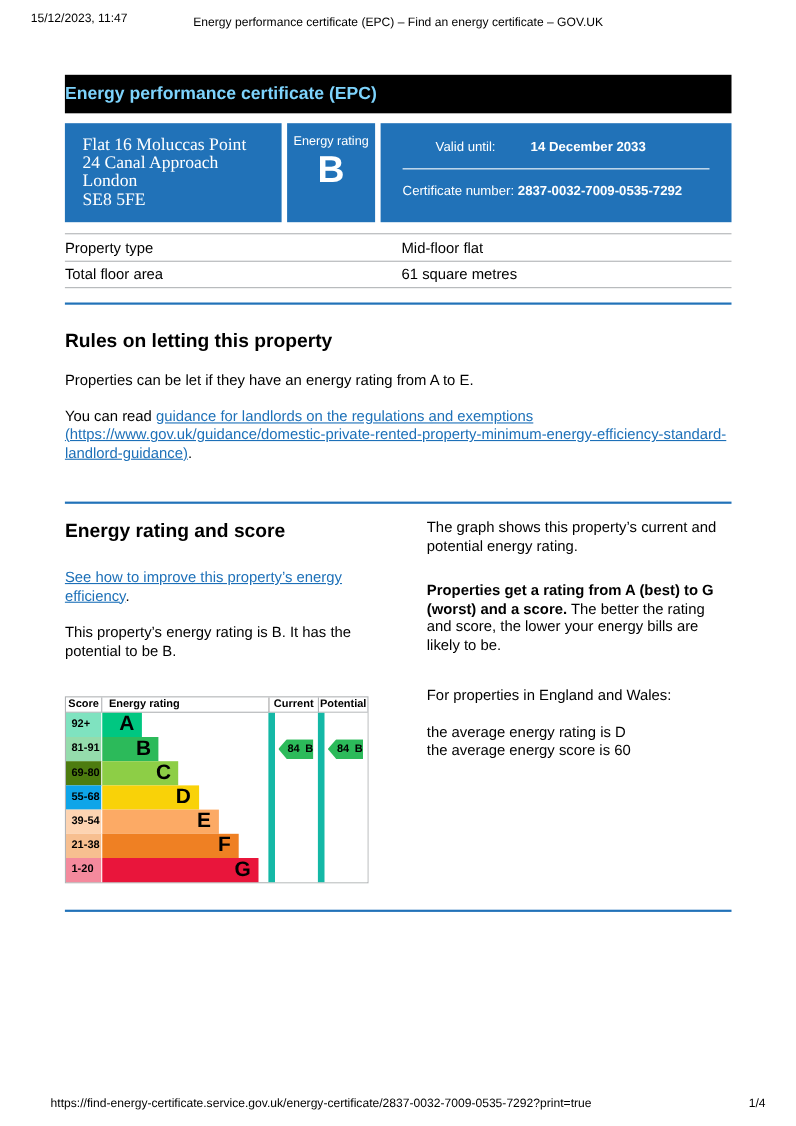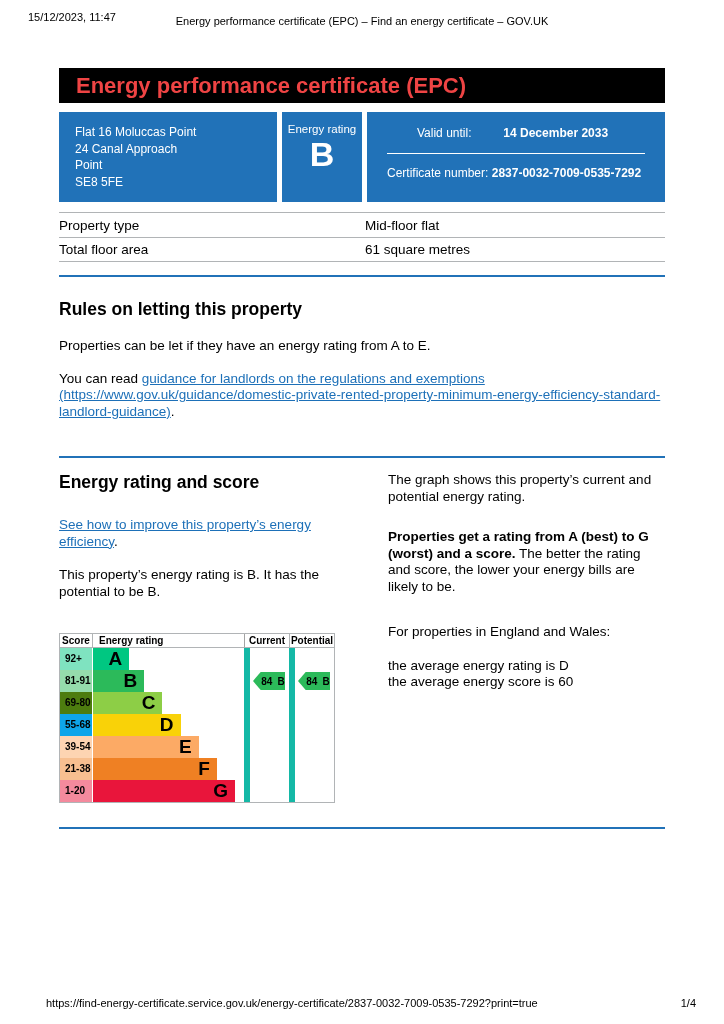--- a/index.html
+++ b/index.html
@@ -14,27 +14,27 @@
   .print-header { position: absolute; top: 11px; left: 0; right: 0; height: 15px; font-size: 11px; color: #000; }
   .ph-date { position: absolute; left: 28px; top: 0; }
   .ph-title { position: absolute; left: 0; right: 0; top: 4px; text-align: center; }
   .print-footer { position: absolute; bottom: 13px; left: 0; right: 0; height: 14px; font-size: 11px; }
   .pf-url { position: absolute; left: 46px; top: 0; }
   .pf-page { position: absolute; right: 28px; top: 0; }
 
   .page-content { position: absolute; left: 59px; top: 68px; width: 606px; }
 
   
-  .banner { background: #000; color: #ef4444; height: 35px; line-height: 35px;
-            font-size: 22px; font-weight: bold; padding-left: 17px; }
+  .banner { background: #000; color: #7dd3fc; height: 35px; line-height: 35px;
+            font-size: 16px; font-weight: bold; padding-left: 0; }
 
   
   .summary-box { margin-top: 9px; display: flex; gap: 5px; height: 90px; }
   .sb-panel { background: #2172b8; color: #fff; }
-  .sb-address { width: 218px; padding: 12px 16px; font-size: 12px; line-height: 16.5px; }
+  .sb-address { width: 197px; padding: 12px 16px; font-size: 16px; line-height: 16.5px; font-family: Liberation Serif, serif; }
   .sb-rating { width: 80px; text-align: center; padding-top: 11px; }
   .sb-rating-label { font-size: 11.5px; }
   .sb-rating-letter { font-size: 34px; font-weight: bold; line-height: 38px; }
   .sb-valid { flex: 1; padding: 14px 20px 0; font-size: 12px; }
   .sb-valid-label { display: inline-block; width: 83px; margin-left: 30px; }
   .sb-bold { font-weight: bold; }
   .sb-divider { border-top: 1px solid #fff; margin: 13px 0 12px; }
 
   
   .property-table { margin-top: 10px; font-size: 13.5px; }
@@ -104,21 +104,21 @@
 </div>
 
 <div class="page-content">
 
   <div class="banner">Energy performance certificate (EPC)</div>
 
   <div class="summary-box">
     <div class="sb-panel sb-address">
       <div>Flat 16 Moluccas Point</div>
       <div>24 Canal Approach</div>
-      <div>Point</div>
+      <div>London</div>
       <div>SE8 5FE</div>
     </div>
     <div class="sb-panel sb-rating">
       <div class="sb-rating-label">Energy rating</div>
       <div class="sb-rating-letter">B</div>
     </div>
     <div class="sb-panel sb-valid">
       <div>
         <span class="sb-valid-label">Valid until:</span>
         <span class="sb-bold">14 December 2033</span>

